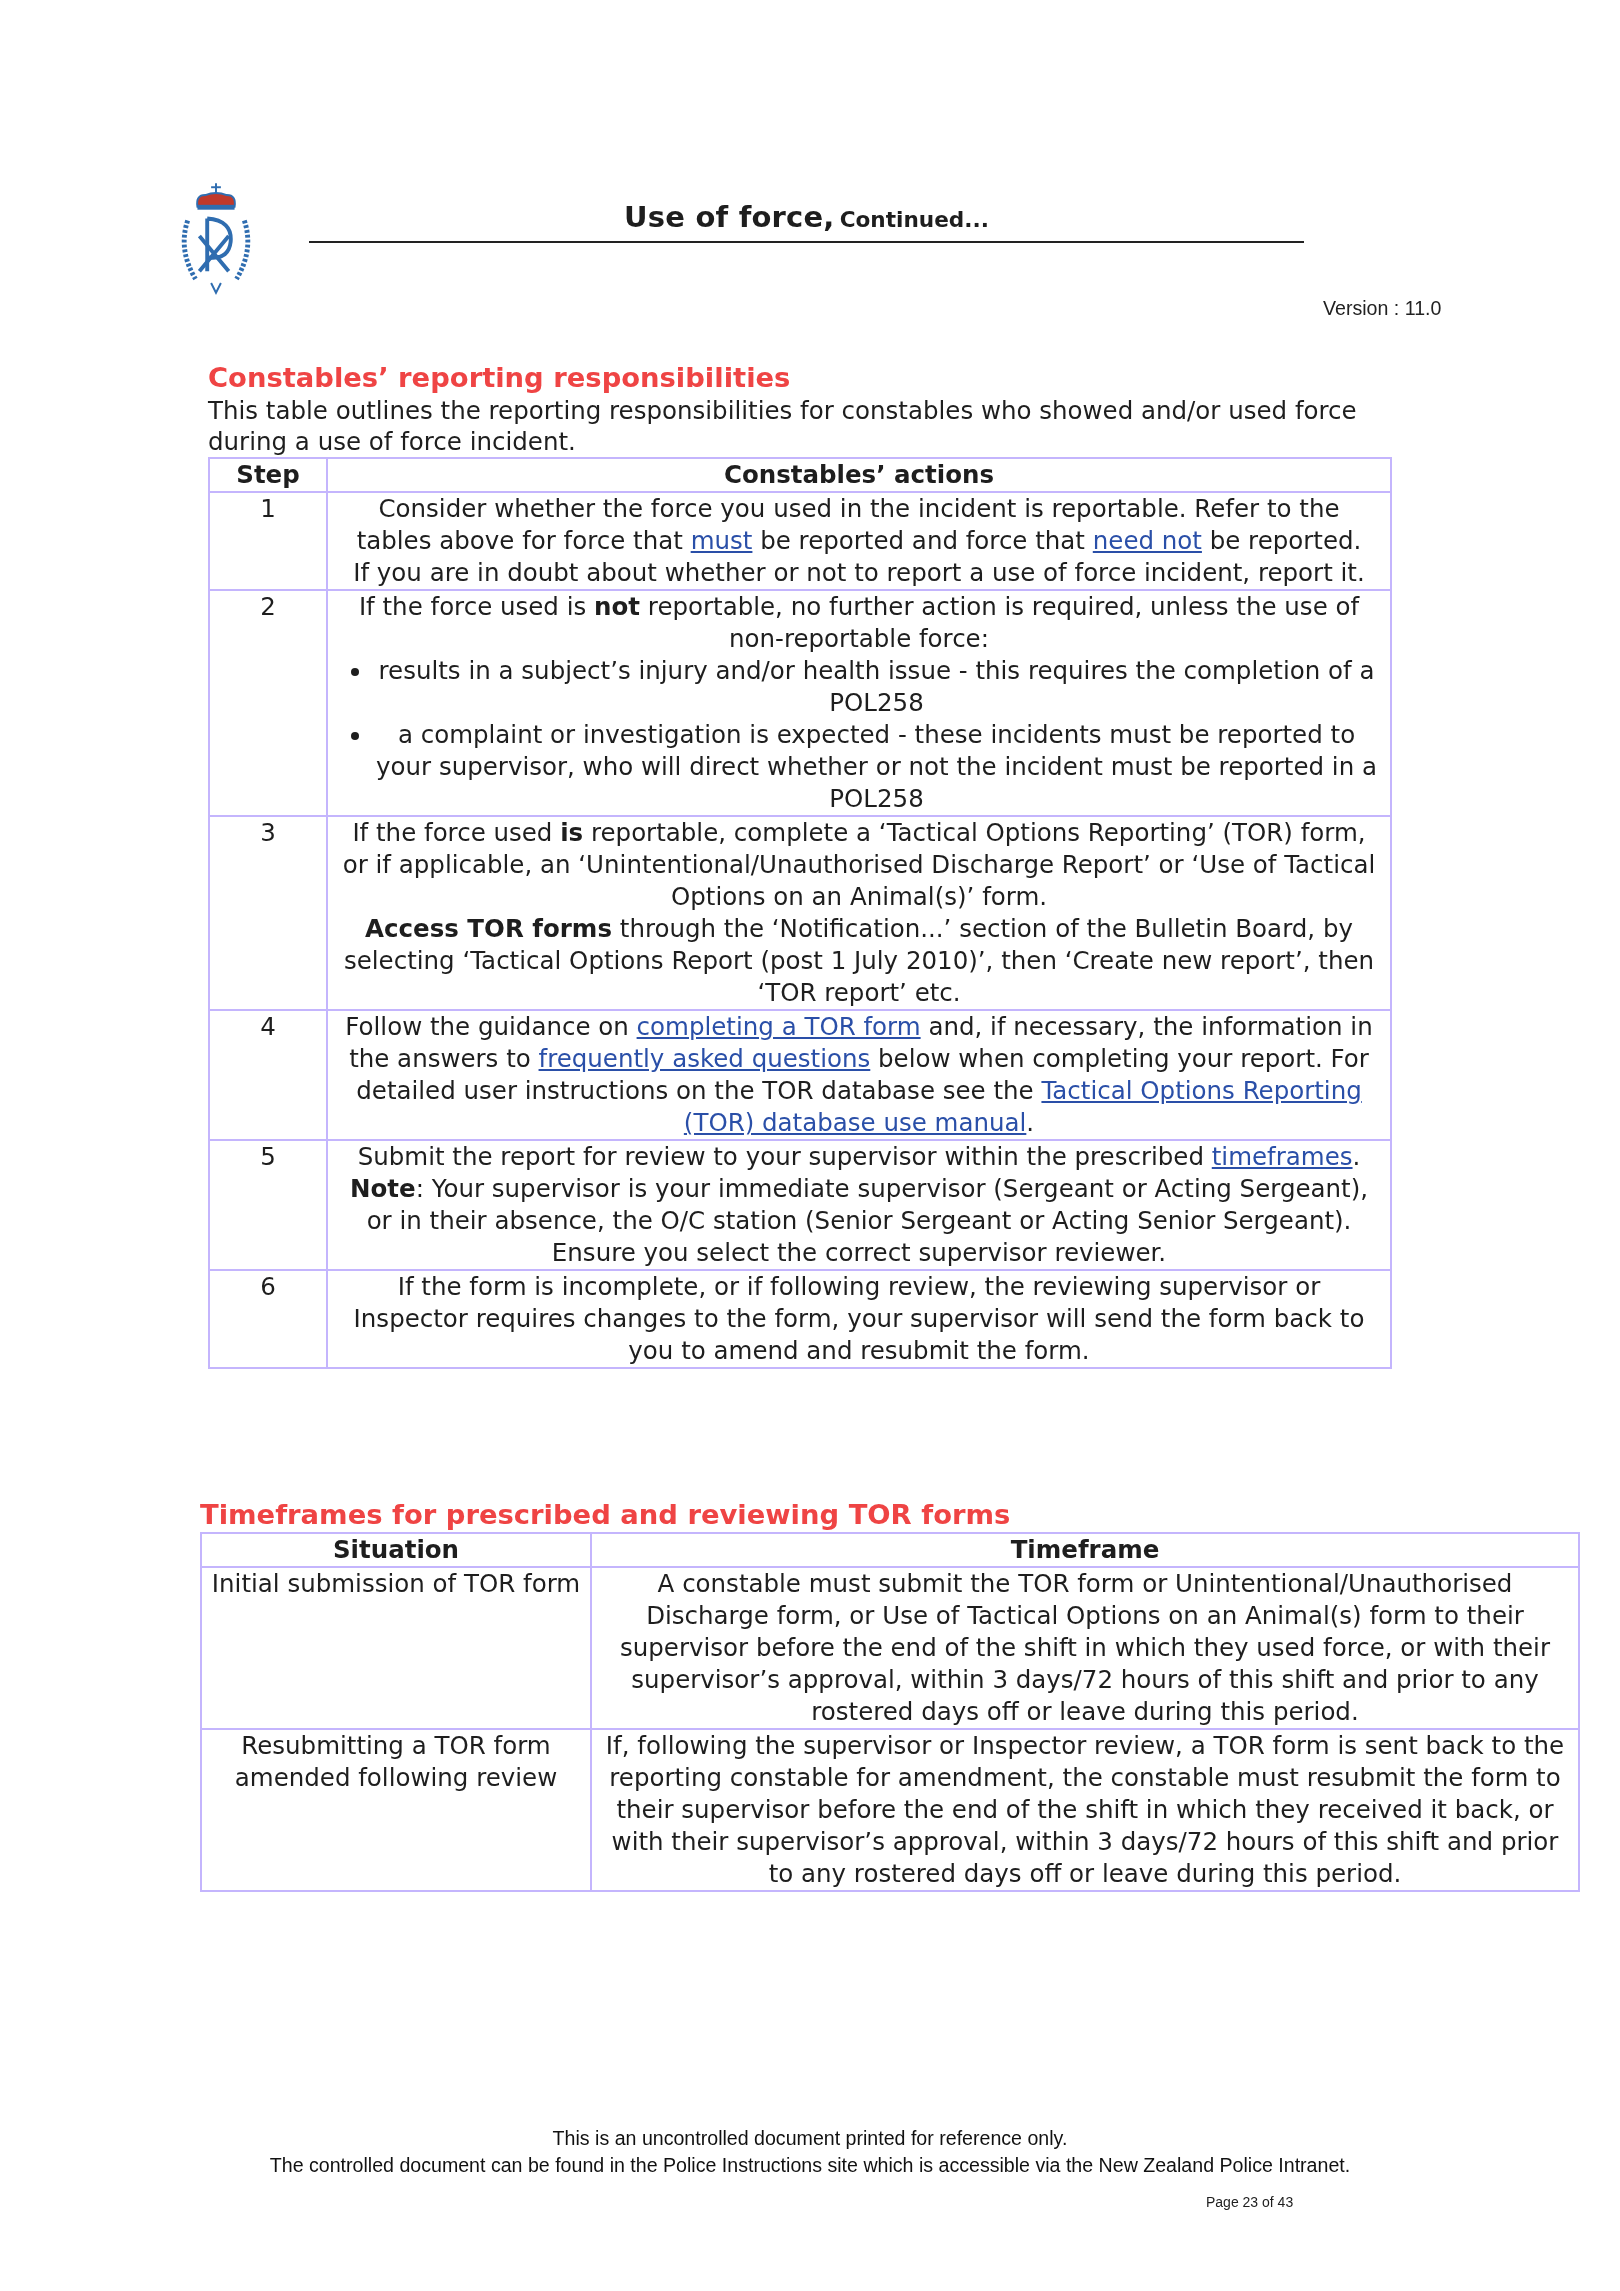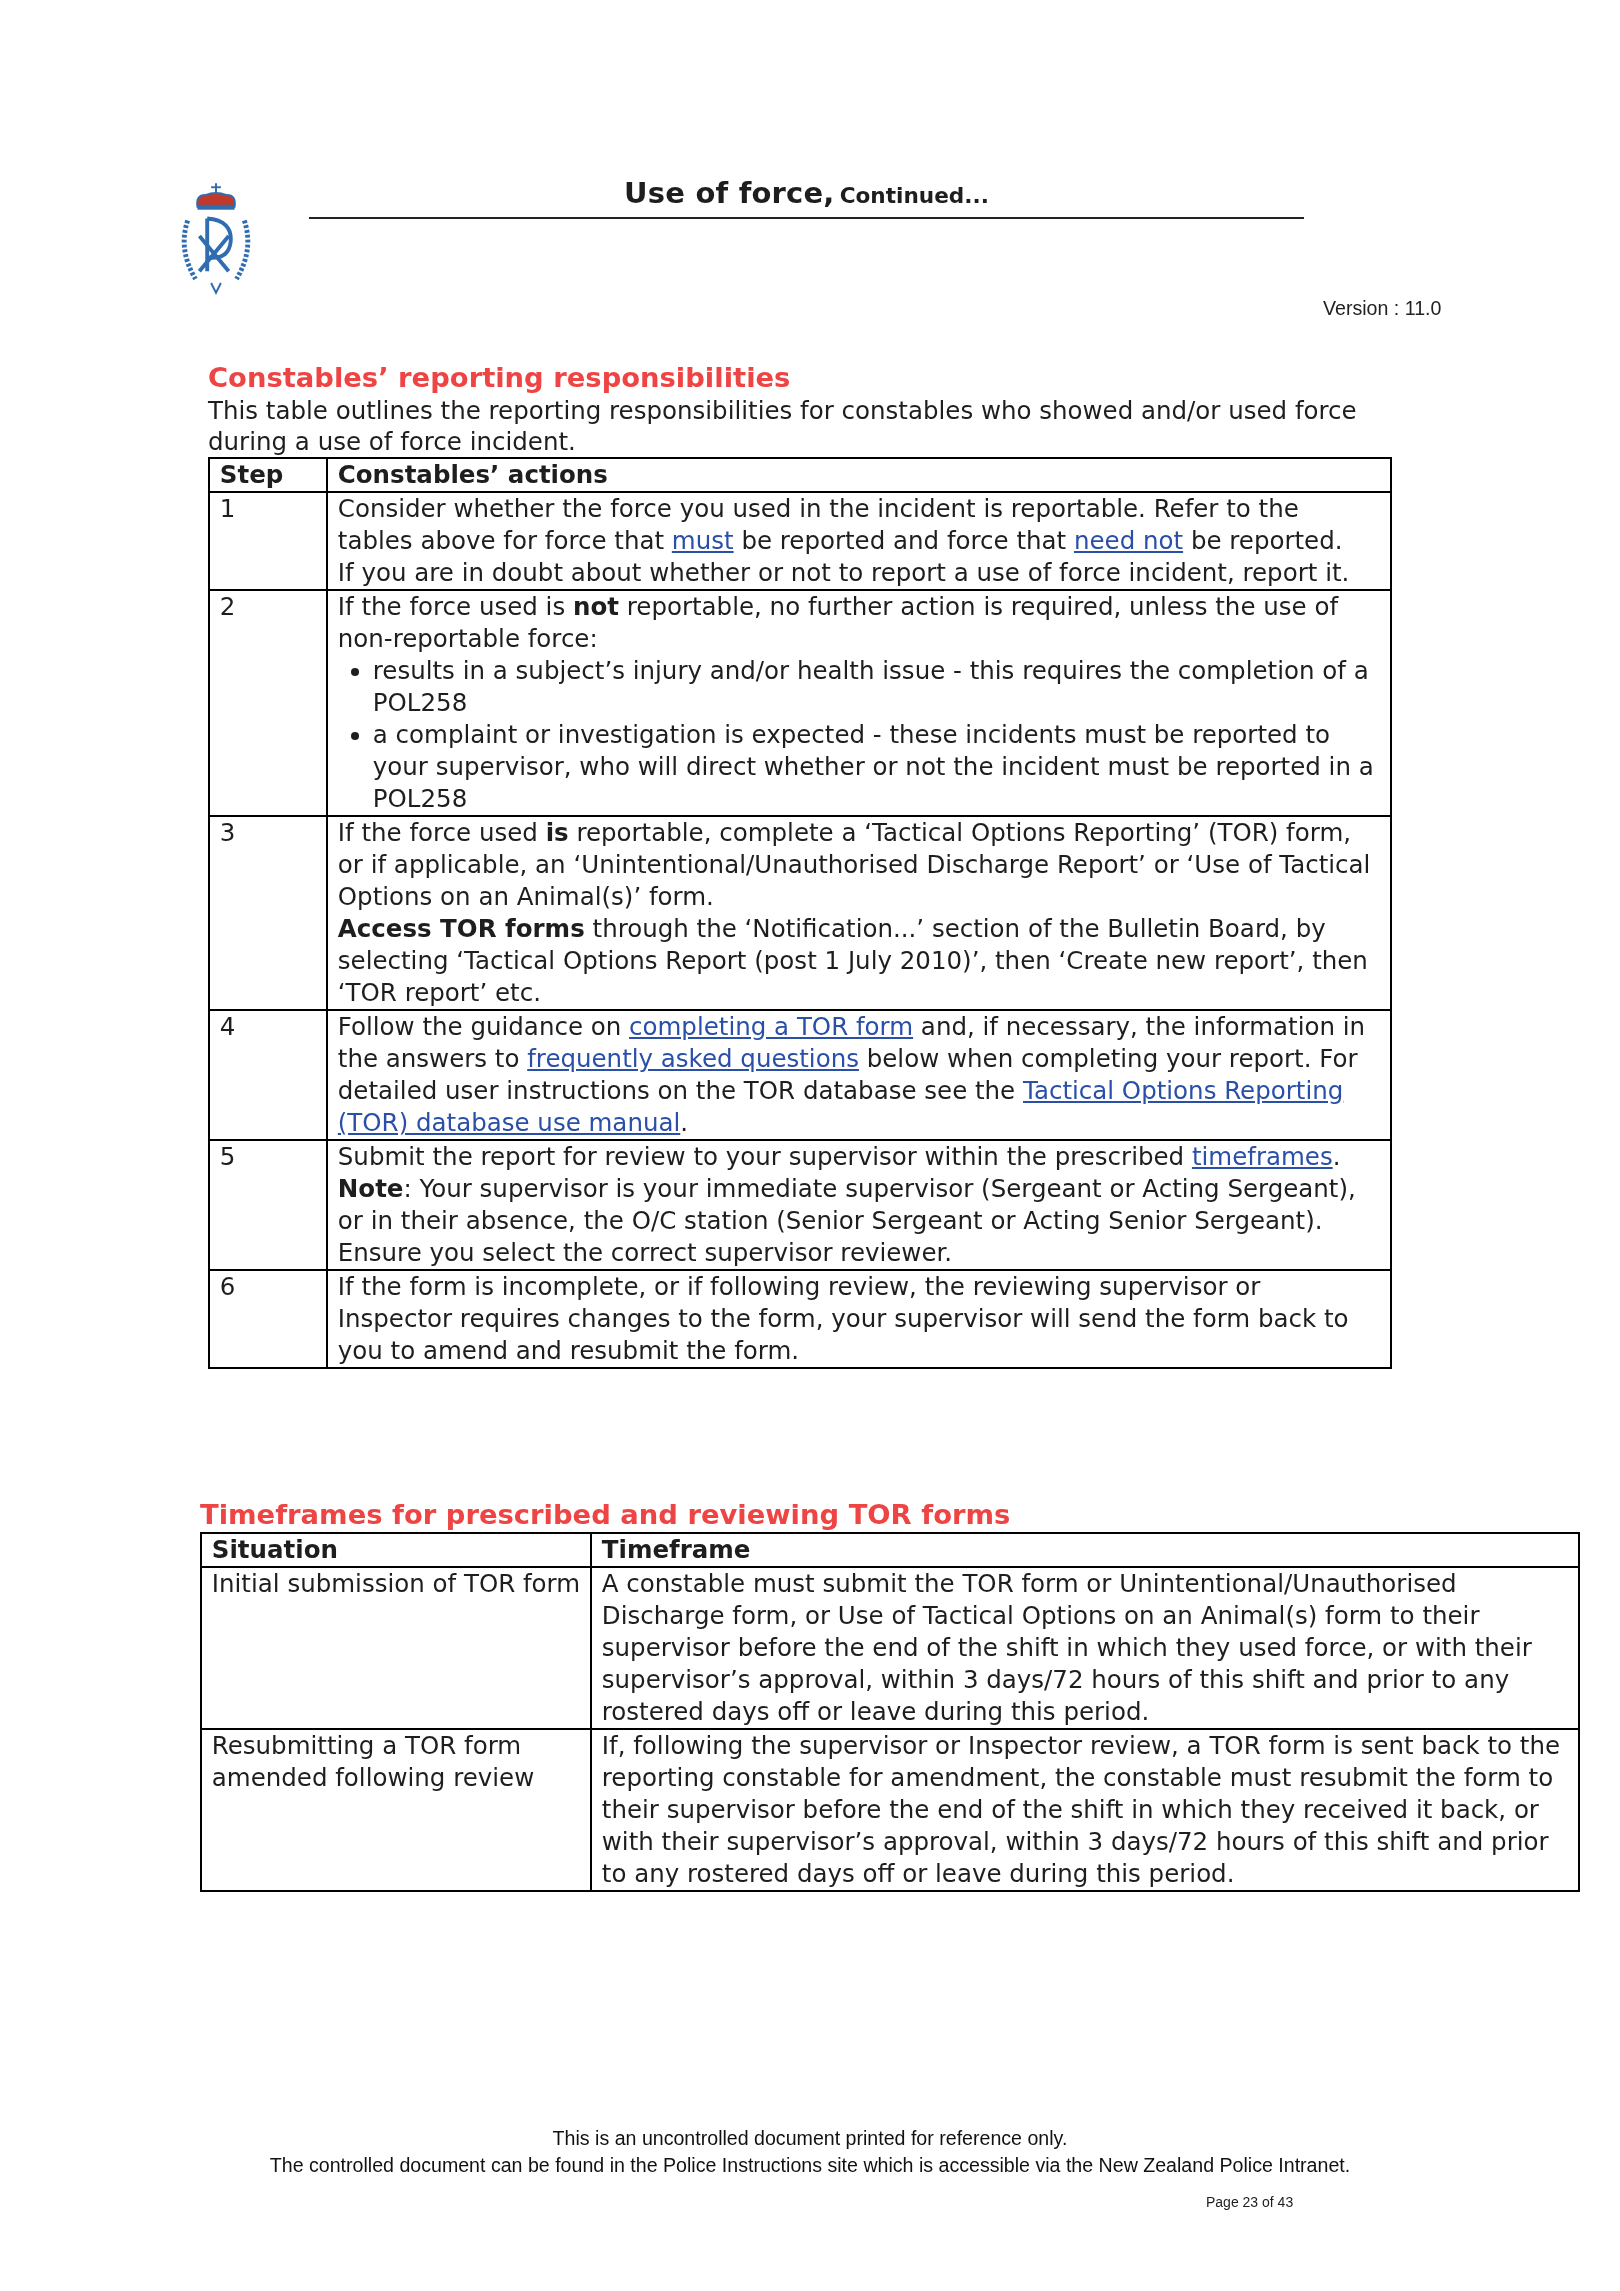--- a/index.html
+++ b/index.html
@@ -2,34 +2,34 @@
 <html><head>
   <meta charset="utf-8">
   <style>
     html, body { margin: 0; padding: 0; }
     body {
       width: 1620px; height: 2292px; background: #ffffff; position: relative;
       font-family: "DejaVu Sans", sans-serif; color: #1e1e1e; overflow: hidden;
     }
     .logo { position: absolute; left: 174px; top: 181px; width: 84px; height: 116px; }
     .title {
-      position: absolute; left: 309px; top: 176px; width: 995px; height: 41px;
+      position: absolute; left: 309px; top: 200px; width: 995px; height: 41px;
       border-bottom: 2px solid #222; text-align: center;
     }
     .title .main { font-size: 29px; font-weight: bold; letter-spacing: 0.2px; }
     .title .cont { font-size: 21.6px; font-weight: bold; }
     .version {
       position: absolute; left: 1323px; top: 297px; font-family: "Liberation Sans", sans-serif;
       font-size: 19.6px; color: #222;
     }
     .section { position: absolute; }
     .h2 { font-size: 27.4px; font-weight: bold; color: #ef4444; margin: 0; line-height: 35px; }
     .intro { font-size: 24.5px; line-height: 31px; margin: 0; color: #1e1e1e; }
     table { border-collapse: collapse; font-size: 24.5px; line-height: 32px; }
-    td, th { border: 2px solid #000000; vertical-align: top; text-align: left; padding: 0 9.8px 0 9.8px; margin-left: 47px; }
+    td, th { border: 2px solid #c4b5fd; vertical-align: top; text-align: center; padding: 0 9.8px 0 9.8px; margin-left: 47px; }
     th { font-weight: bold; font-size: 24.5px; }
     .link { color: #2a4fa8; text-decoration: underline; cursor: pointer; }
     .b { font-weight: bold; }
     ul { margin: 0; padding-left: 35px; list-style: disc; }
     ul li { padding-left: 0; }
     .footer { position: absolute; left: 0; width: 1620px; text-align: center;
       font-family: "Liberation Sans", sans-serif; font-size: 19.6px; color: #111; }
     .page { position: absolute; left: 1206px; top: 2194px; font-family: "Liberation Sans", sans-serif; font-size: 14px; }
     p.cellp { margin: 0; }
   </style>

